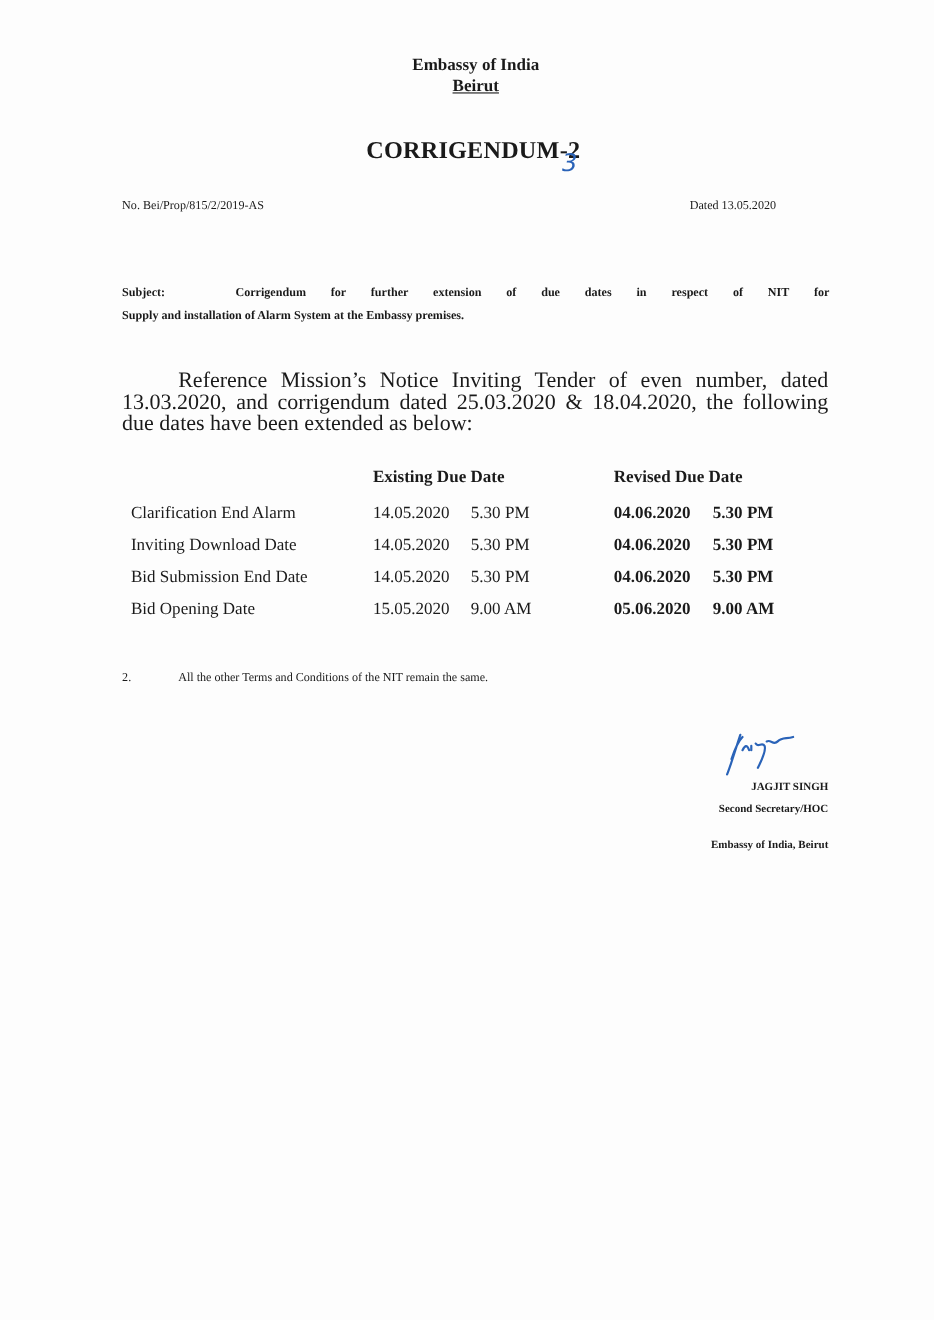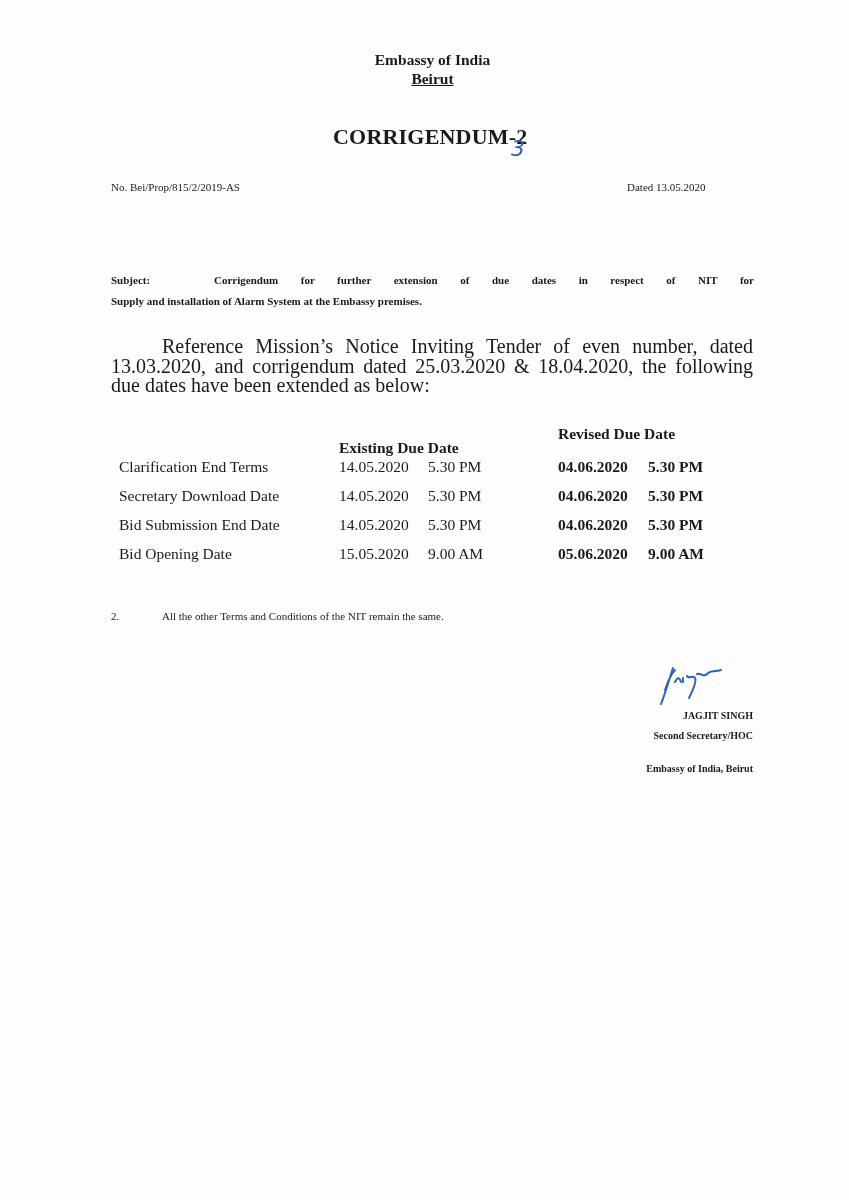--- a/index.html
+++ b/index.html
@@ -3,21 +3,21 @@
 <meta charset="utf-8">
 <style>
   html, body { margin:0; padding:0; }
   body { width:849px; height:1200px; background:#fdfdfd; position:relative; overflow:hidden;
          font-family:"Liberation Serif","DejaVu Serif",serif; color:#1a1a1a; }
   .abs { position:absolute; }
   .hdr { left:0; width:865px; text-align:center; font-weight:bold; font-size:15.5px; }
   .title { left:333px; top:124px; font-size:22px; font-weight:bold; letter-spacing:0.2px; }
   .ink3 { position:absolute; left:511px; top:136px; color:#2a63b8; font-family:"DejaVu Sans",sans-serif; font-size:22px; font-style:italic; }
   .txt { font-size:11px; }
-  .bold { font-weight:bold;margin-top:14px; }
+  .bold { font-weight:bold; }
   .para { left:111px; width:642px; font-size:20px; line-height:19.5px; text-align:justify; }
   .row { position:absolute; left:119px; font-size:15.5px; }
   .c1 { position:absolute; left:0; white-space:nowrap; }
   .c2 { position:absolute; left:220px; white-space:nowrap; }
   .c3 { position:absolute; left:309px; white-space:nowrap; }
   .c4 { position:absolute; left:439px; white-space:nowrap; font-weight:bold; }
   .c5 { position:absolute; left:529px; white-space:nowrap; font-weight:bold; }
   .sig { right:96px; text-align:right; font-weight:bold; font-size:10px; line-height:20px; }
   .scribble { left:655px; top:664px; }
 </style>
@@ -38,28 +38,28 @@
 <div class="abs txt bold" style="left:111px; top:281px;">Supply and installation of Alarm System at the Embassy premises.</div>
 
 <div class="abs para" style="top:337px; text-indent:51px;">Reference Mission’s Notice Inviting Tender of even number, dated 13.03.2020, and corrigendum dated 25.03.2020 &amp; 18.04.2020, the following due dates have been extended as below:</div>
 
 <div class="row" style="top:425px;">
   <span class="c2 bold">Existing Due Date</span>
   <span class="c4">Revised Due Date</span>
 </div>
 
 <div class="row" style="top:458px;">
-  <span class="c1">Clarification End Terms</span>
+  <span class="c1">Clarification End Alarm</span>
   <span class="c2">14.05.2020</span>
   <span class="c3">5.30 PM</span>
   <span class="c4">04.06.2020</span>
   <span class="c5">5.30 PM</span>
 </div>
 <div class="row" style="top:487px;">
-  <span class="c1">Secretary Download Date</span>
+  <span class="c1">Inviting Download Date</span>
   <span class="c2">14.05.2020</span>
   <span class="c3">5.30 PM</span>
   <span class="c4">04.06.2020</span>
   <span class="c5">5.30 PM</span>
 </div>
 <div class="row" style="top:516px;">
   <span class="c1">Bid Submission End Date</span>
   <span class="c2">14.05.2020</span>
   <span class="c3">5.30 PM</span>
   <span class="c4">04.06.2020</span>

